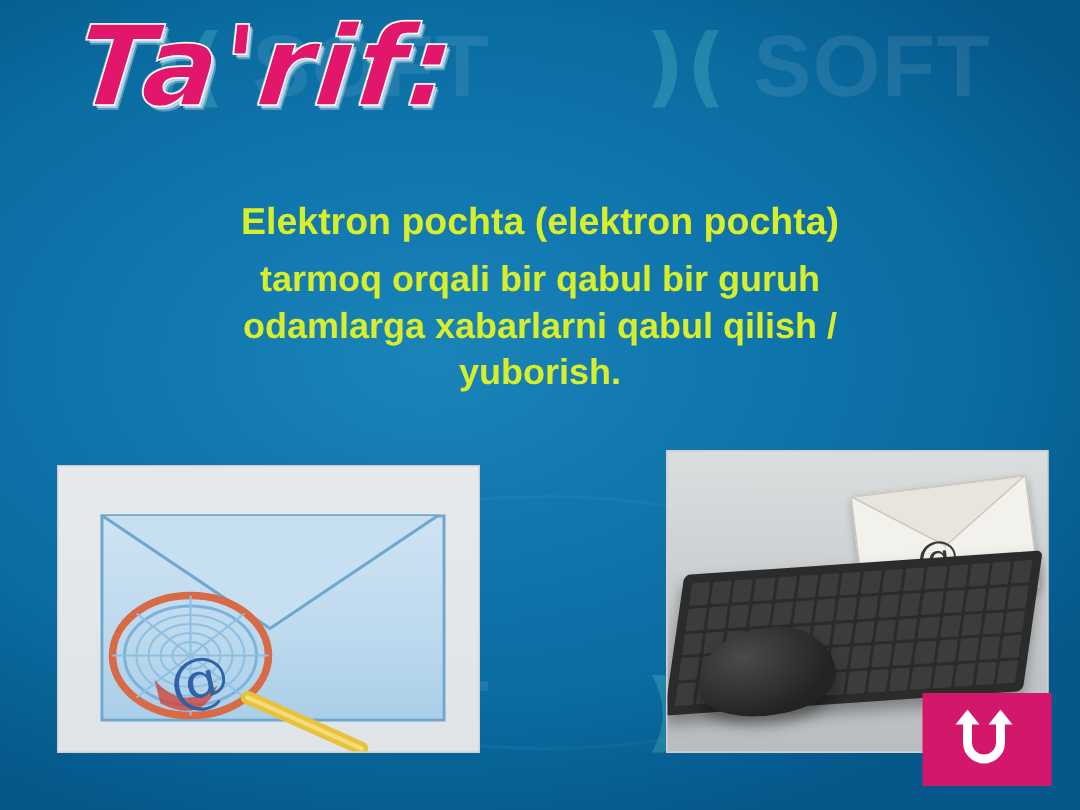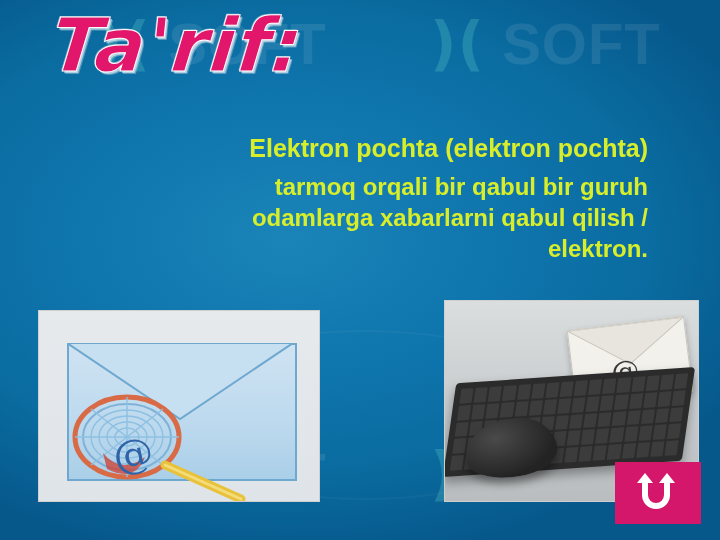--- a/index.html
+++ b/index.html
@@ -51,22 +51,22 @@
     text-shadow:
       2px 2px 0 rgba(255,255,255,0.55),
       3px 3px 0 rgba(255,255,255,0.30),
       -1px -1px 0 rgba(255,255,255,0.45);
     -webkit-text-stroke:1px #ffffff;
     transform:skewX(-6deg);
   }
 
   
   #body-text{
-    position:absolute;left:48px;top:132px;width:600px;
-    text-align:right;
+    position:absolute;left:60px;top:132px;width:600px;
+    text-align:center;
     color:#d9ee2a;
     font-weight:bold;
     line-height:1.30;
   }
   #body-text .l1{font-size:25px;display:block;margin-bottom:6px;}
   #body-text .l2{font-size:24px;display:block;}
   #body-text .l3{font-size:24px;display:block;}
   #body-text .l4{font-size:24px;display:block;}
 
   
@@ -148,21 +148,21 @@
   <div class="wm wm3"><span class="jj">)(</span> <span>SOFT</span></div>
   <div class="wm wm4"><span class="jj">)(</span> <span>SOFT</span></div>
   <div class="wmbig"></div>
 
   <div id="title">Ta'rif:</div>
 
   <div id="body-text">
     <span class="l1">Elektron pochta (elektron pochta)</span>
     <span class="l2">tarmoq orqali bir qabul bir guruh</span>
     <span class="l3">odamlarga xabarlarni qabul qilish /</span>
-    <span class="l4">elektron.</span>
+    <span class="l4">yuborish.</span>
   </div>
 
   <div class="photo" id="img-envelope">
     <div class="env-bg"></div>
     <div class="env-body"></div>
     <div class="env-flapline">
       <svg width="226" height="78" viewBox="0 0 226 78">
         <polygon points="0,0 226,0 113,76" fill="#c6dff1" stroke="#6ea8cf" stroke-width="2"></polygon>
       </svg>
     </div>

